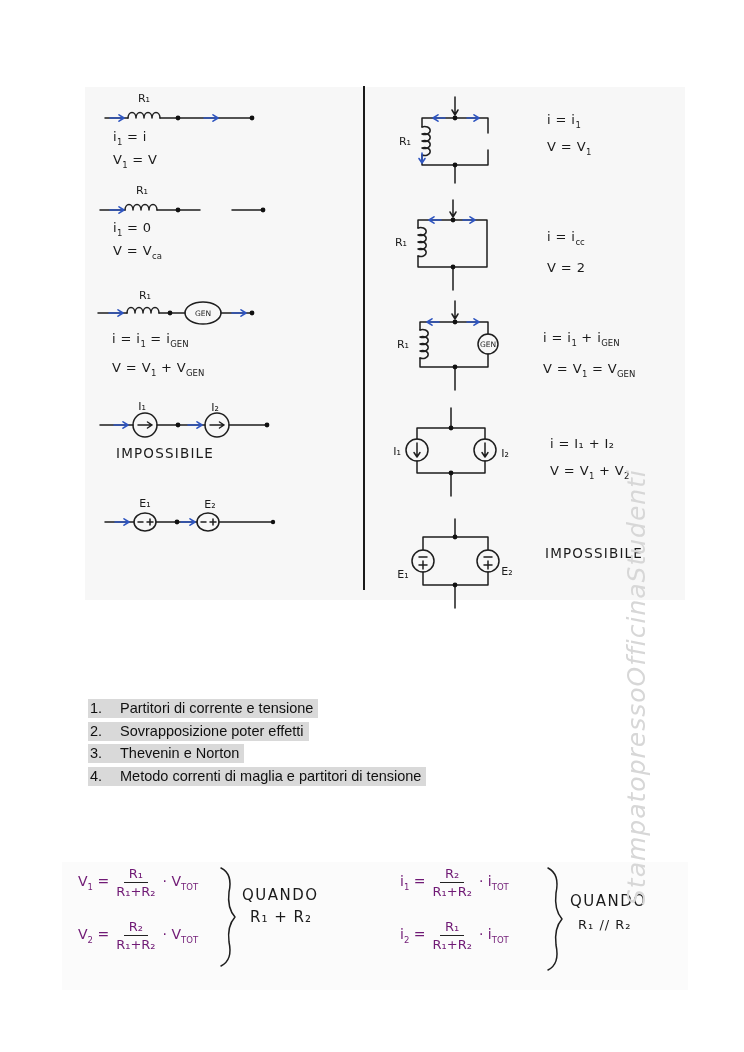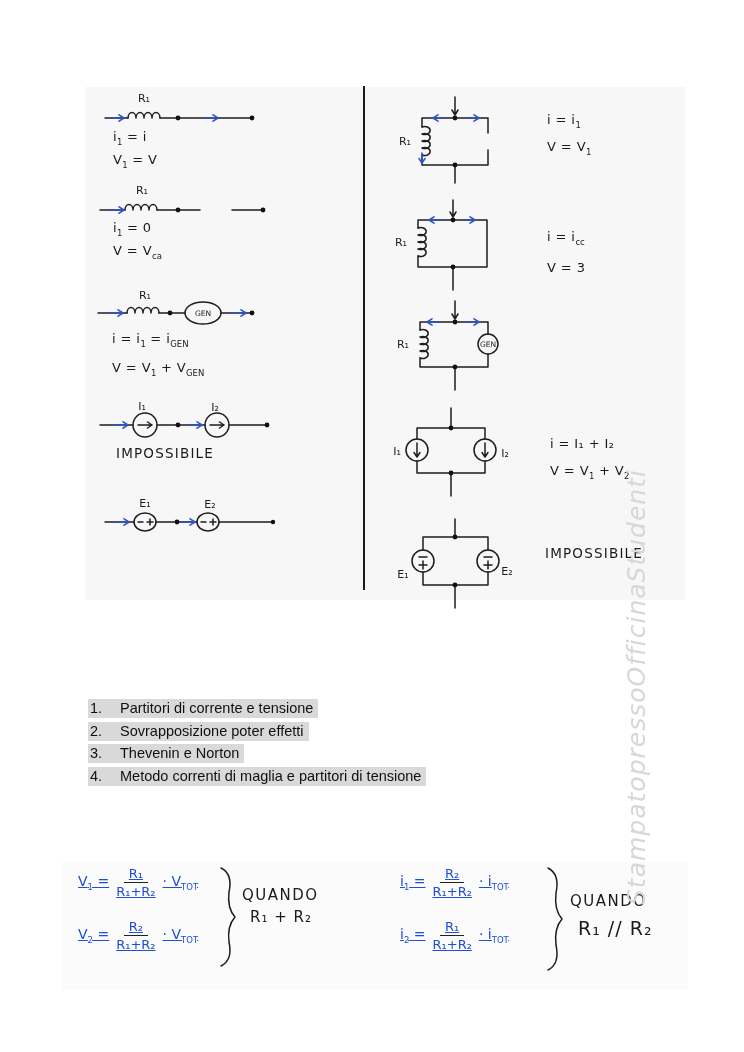--- a/index.html
+++ b/index.html
@@ -17,21 +17,21 @@
   .hand{position:absolute;font-family:"DejaVu Sans",sans-serif;font-size:13px;color:#1b1b1b;
         letter-spacing:.4px;white-space:nowrap;}
   .hand sub{font-size:8.5px;letter-spacing:0;}
   .note{letter-spacing:1.2px;font-size:13.5px;}
   .typed{position:absolute;font-size:14.5px;color:#101010;white-space:nowrap;}
   .para{position:absolute;font-size:14.5px;color:#101010;width:632px;line-height:22px;}
   .list-row{position:absolute;left:88px;height:22px;}
   .hl{background:#d9d9d9;display:inline-flex;padding:1px 5px 2px 2px;font-size:14.5px;color:#101010;}
   .hl .num{display:inline-block;width:20px;margin-right:10px;}
   .frow{position:absolute;display:inline-flex;align-items:center;gap:7px;
-        font-family:"DejaVu Sans",sans-serif;color:#1d4ed8;text-decoration:underline;}
+        font-family:"DejaVu Sans",sans-serif;color:#701a75;}
   .frow .lhs,.frow .rhs{font-size:14px;white-space:nowrap;}
   .frow sub{font-size:8.5px;}
   .frac{display:inline-flex;flex-direction:column;align-items:center;font-size:13px;line-height:15px;}
   .frac .fnum{border-bottom:1.4px solid #222;padding:0 5px 1px 5px;}
   .frac .fden{padding-top:1px;}
   .watermark{position:absolute;left:622px;top:905px;transform:rotate(-90deg);transform-origin:0 0;
         font-family:"DejaVu Sans",sans-serif;font-style:italic;font-size:25px;letter-spacing:1px;
         color:#d7d7d7;white-space:nowrap;z-index:5;}
 </style>
 </head>
@@ -144,35 +144,39 @@
     <path class="ink" d="M25 22 H94 M25 69 H94 M25 22 V30 M25 58 V69 M94 22 V69 M60 69 V92"></path>
     <path class="ink" d="M25 30 a5.5 4 0 1 1 0 7 a5.5 4 0 1 1 0 7 a5.5 4 0 1 1 0 7 a5.5 4 0 1 1 0 7"></path>
     <circle class="dot" cx="60" cy="22" r="2.4"></circle>
     <circle class="dot" cx="60" cy="69" r="2.4"></circle>
     <path class="blue" d="M48 22 H36 M36 22 l5 -3.2 M36 22 l5 3.2"></path>
     <path class="blue" d="M70 22 H82 M82 22 l-5 -3.2 M82 22 l-5 3.2"></path>
     <text class="svglab" x="8" y="48" text-anchor="middle">R₁</text>
   </svg>
   <div class="hand" style="left:547px;top:224px;line-height:25px">
     <div>i = i<sub>cc</sub></div>
-    <div>V = 3</div>
+    <div>V = 2</div>
   </div>
 
   <svg style="left:395px;top:298px" width="115" height="100">
     <path class="ink" d="M60 3 V21 M60 21 l-3 -5 M60 21 l3 -5"></path>
     <path class="ink" d="M25 24 H93 M25 69 H93 M25 24 V32 M25 60 V69 M93 24 V36 M93 56 V69 M60 69 V92"></path>
     <path class="ink" d="M25 32 a5.5 4 0 1 1 0 7 a5.5 4 0 1 1 0 7 a5.5 4 0 1 1 0 7 a5.5 4 0 1 1 0 7"></path>
     <circle class="ink" cx="93" cy="46" r="10"></circle>
     <circle class="dot" cx="60" cy="24" r="2.4"></circle>
     <circle class="dot" cx="60" cy="69" r="2.4"></circle>
     <path class="blue" d="M44 24 H32 M32 24 l5 -3.2 M32 24 l5 3.2"></path>
     <path class="blue" d="M72 24 H84 M84 24 l-5 -3.2 M84 24 l-5 3.2"></path>
     <text class="svglab" x="8" y="50" text-anchor="middle">R₁</text>
     <text class="svglab-sm" x="93" y="49" text-anchor="middle">GEN</text>
   </svg>
+  <div class="hand" style="left:543px;top:325px;line-height:25px">
+    <div>i = i<sub>1</sub> + i<sub>GEN</sub></div>
+    <div>V = V<sub>1</sub> = V<sub>GEN</sub></div>
+  </div>
 
   <svg style="left:385px;top:403px" width="140" height="100">
     <path class="ink" d="M66 5 V25 M32 25 H100 M32 70 H100 M32 25 V36 M32 58 V70 M100 25 V36 M100 58 V70 M66 70 V93"></path>
     <circle class="ink" cx="32" cy="47" r="11"></circle>
     <path class="ink" d="M32 40 V54 M32 54 l-3 -4.5 M32 54 l3 -4.5"></path>
     <circle class="ink" cx="100" cy="47" r="11"></circle>
     <path class="ink" d="M100 40 V54 M100 54 l-3 -4.5 M100 54 l3 -4.5"></path>
     <circle class="dot" cx="66" cy="25" r="2.4"></circle>
     <circle class="dot" cx="66" cy="70" r="2.4"></circle>
     <text class="svglab" x="12" y="52" text-anchor="middle">I₁</text>
@@ -258,16 +262,16 @@
     <span class="frac">
         <span class="fnum">R₁</span>
         <span class="fden">R₁+R₂</span>
       </span>
     <span class="rhs">· i<sub>TOT</sub></span>
   </div>
   <svg style="left:545px;top:866px" width="20" height="106">
     <path class="ink" d="M3 2 Q15 8 11 27 Q9 44 17 53 Q9 62 11 79 Q15 98 3 104"></path>
   </svg>
   <div class="hand" style="left:570px;top:892px;font-size:15px;letter-spacing:1.5px">QUANDO</div>
-  <div class="hand" style="left:578px;top:917px;font-size:19px;letter-spacing:1px">R₁ // R₂</div>
+  <div class="hand" style="left:578px;top:917px;font-size:13px;letter-spacing:1px">R₁ // R₂</div>
 
   <div class="watermark">StampatopressoOfficinaStudenti</div>
 </div>
 
 </body></html>

